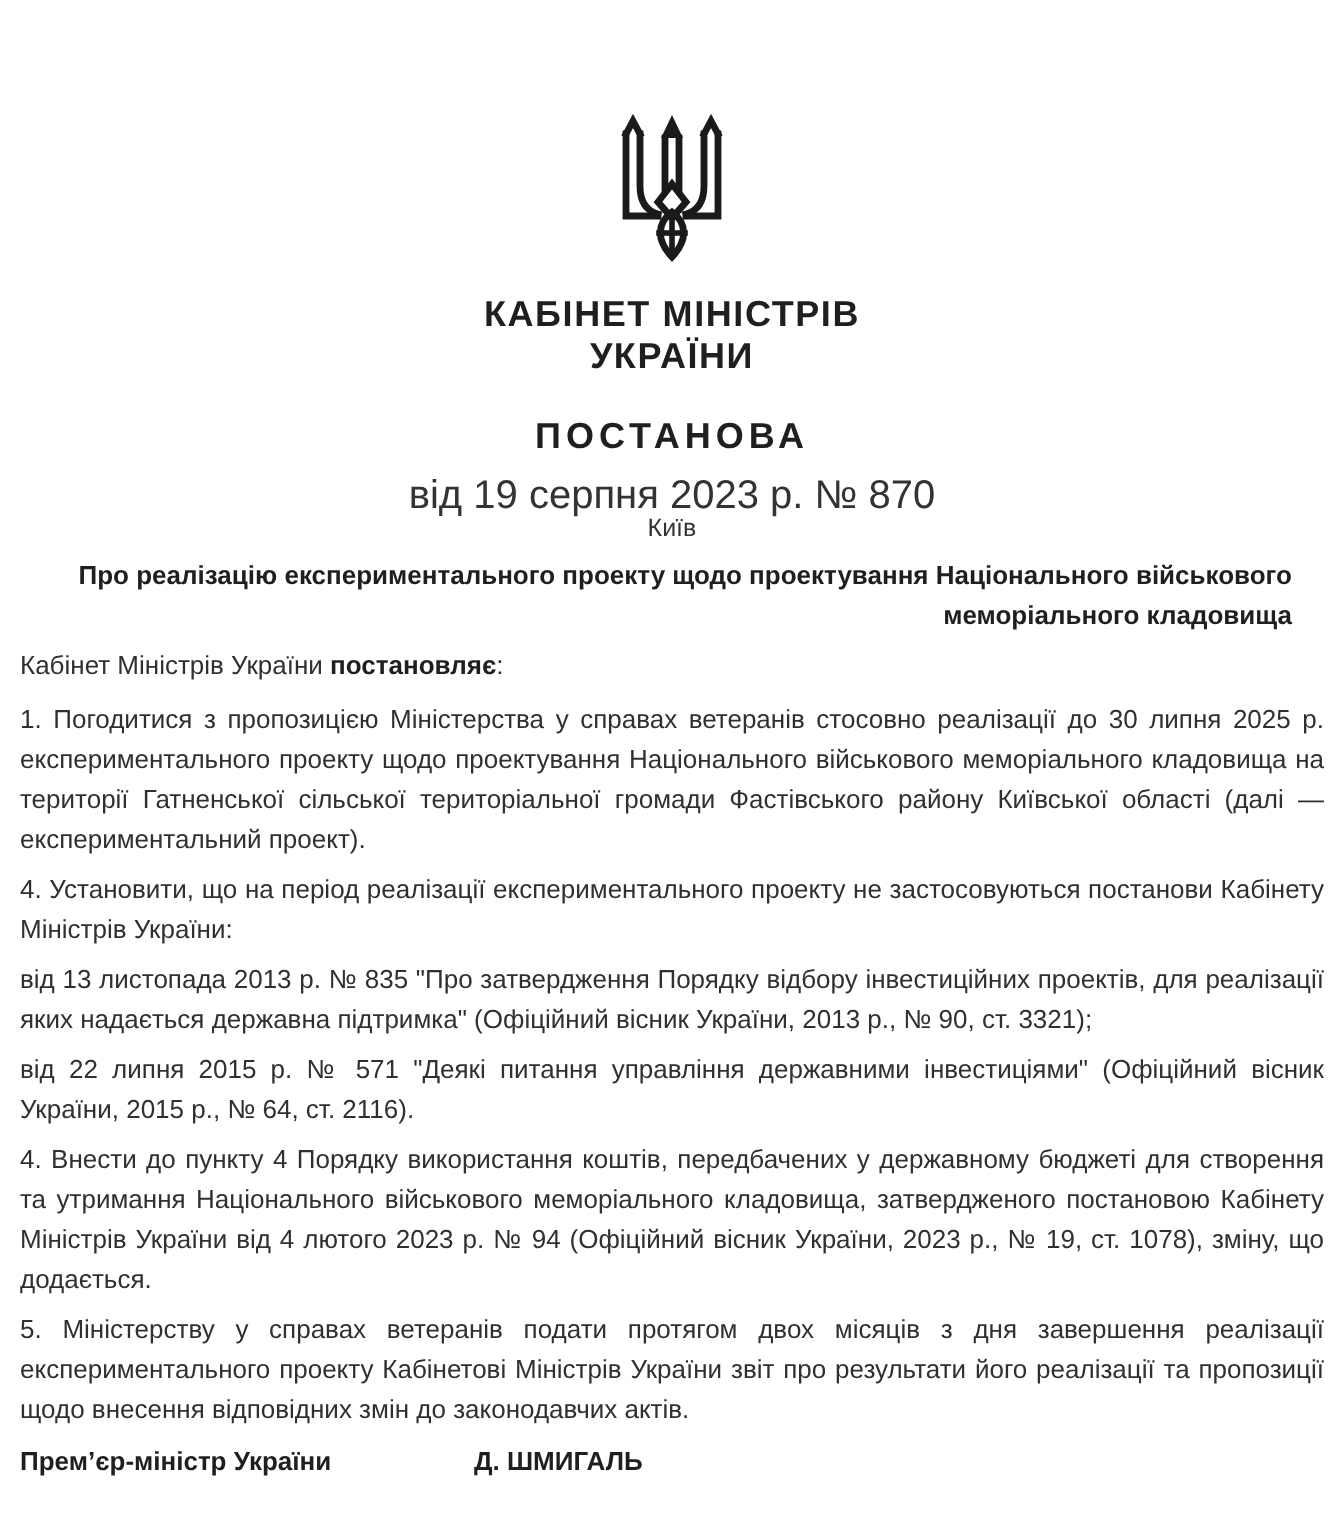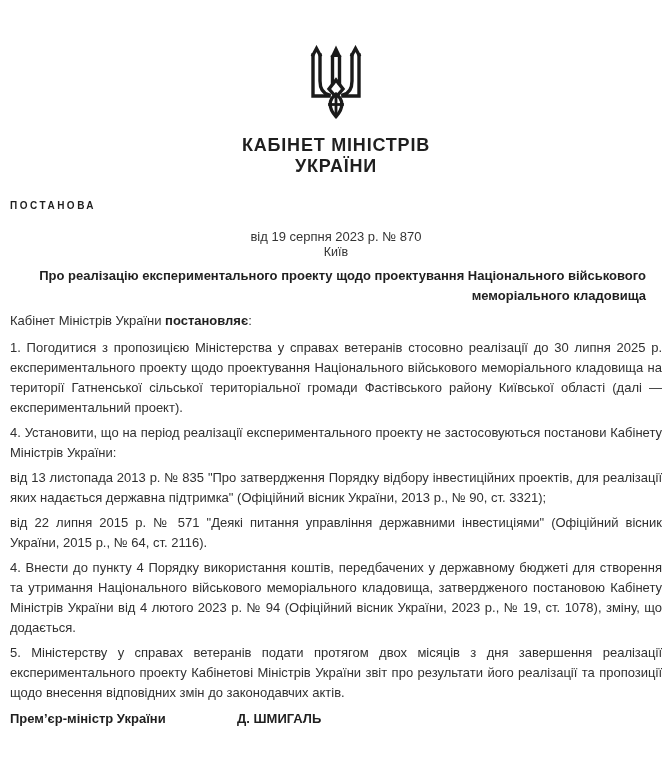--- a/index.html
+++ b/index.html
@@ -12,50 +12,51 @@
     height: 768px;
     overflow: hidden;
     font-family: "Liberation Sans", "DejaVu Sans", sans-serif;
     color: #303030;
     -webkit-font-smoothing: antialiased;
   }
   .page {
     box-sizing: border-box;
     width: 672px;
     height: 768px;
-    padding: 0 10px;
+    padding: 12px 10px;
   }
   
   .emblem-wrap {
     display: flex;
     justify-content: center;
     padding-top: 45px;
   }
   .org-name {
     margin-top: 8px;
     text-align: center;
     font-size: 18px;
     line-height: 21px;
     font-weight: 700;
     letter-spacing: 0.8px;
     color: #1f1f1f;
     white-space: pre-line;
   }
   .doc-type {
     margin-top: 21px;
-    font-size: 10px;
+    text-align: center;
+    font-size: 18px;
     line-height: 16px;
     font-weight: 700;
     letter-spacing: 2.5px;
     color: #1f1f1f;
   }
   .doc-date {
     margin-top: 14px;
     text-align: center;
-    font-size: 13px;
+    font-size: 20px;
     line-height: 17px;
     color: #333333;
   }
   .doc-city {
     text-align: center;
     font-size: 12.5px;
     line-height: 15px;
     color: #333333;
   }
   .doc-title {

